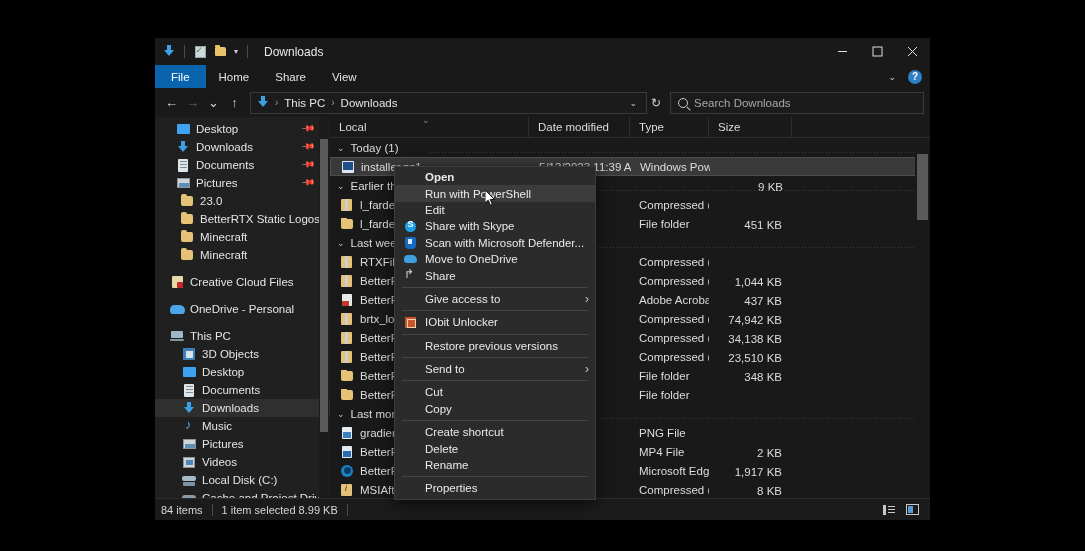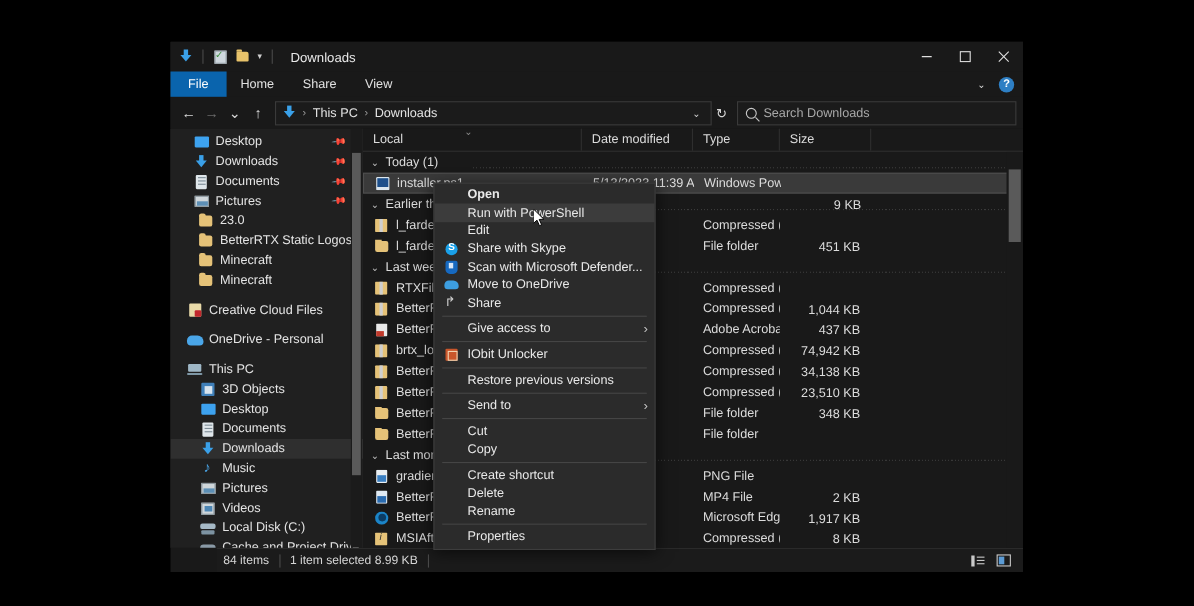--- a/index.html
+++ b/index.html
@@ -206,21 +206,20 @@
   .ls-arrow.up { top: 1px; } .ls-arrow.dn { bottom: 1px; }
 
   
   .statusbar {
     height: 22px; flex: 0 0 22px;
     background: #1b1b1b;
     border-top: 1px solid #2d2d2d;
     display: flex; align-items: center;
     font-size: 11px; color: #d5d5d5;
     padding: 0 6px;
-    margin-left: 42px;
   }
   .st-sep { width: 1px; height: 12px; background: #4a4a4a; margin: 0 9px; }
   .view-btns { margin-left: auto; display: flex; align-items: center; gap: 7px; padding-right: 4px; }
   .vb { width: 16px; height: 15px; display: flex; align-items: center; justify-content: center; }
   .vb-det { width: 12px; height: 10px; position: relative; }
   .vb-det::before { content: ""; position: absolute; left: 0; top: 0; width: 3px; height: 10px; background: #c9c9c9; }
   .vb-det::after { content: ""; position: absolute; left: 5px; top: 1px; width: 7px; height: 1px; background: #c9c9c9; box-shadow: 0 3px 0 #c9c9c9, 0 6px 0 #c9c9c9; }
   .vb-lg { width: 13px; height: 11px; border: 1px solid #c9c9c9; position: relative; }
   .vb-lg::after { content: ""; position: absolute; left: 1px; top: 1px; width: 5px; height: 7px; background: #5b9bd5; }
 

